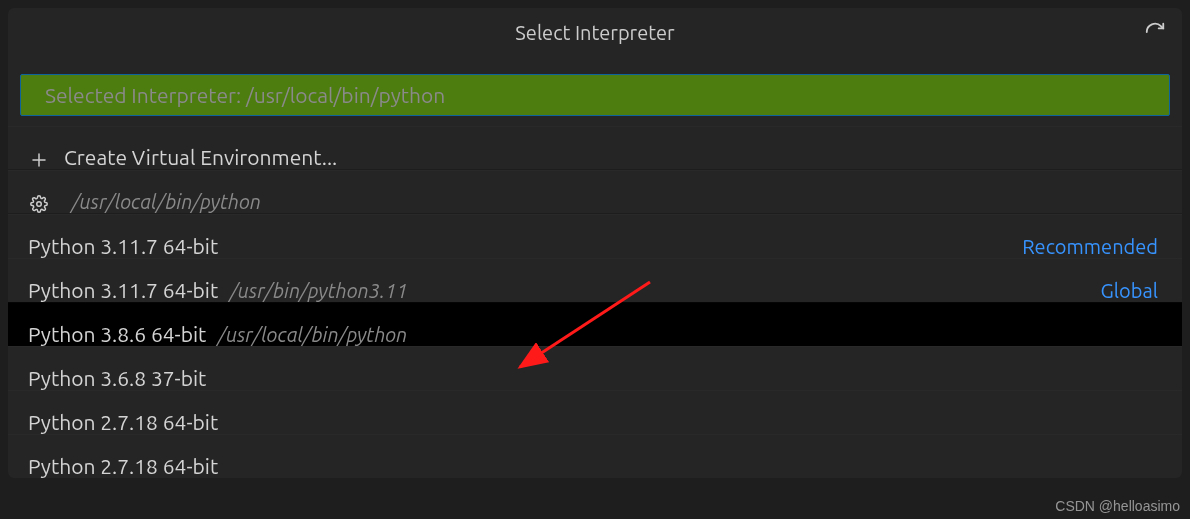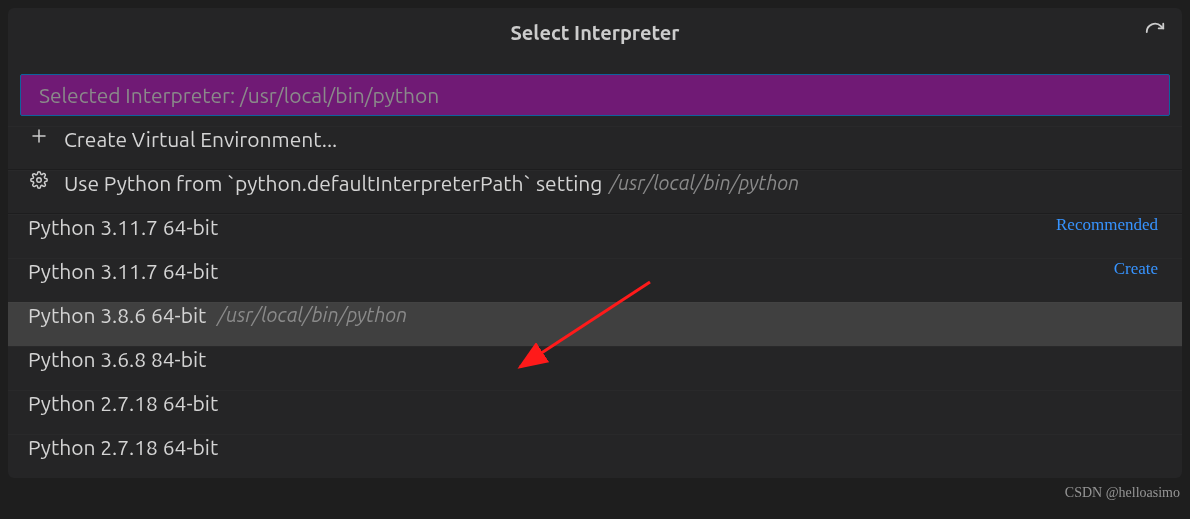--- a/index.html
+++ b/index.html
@@ -26,38 +26,37 @@
       display: flex;
       align-items: center;
       justify-content: center;
       height: 48px;
       position: relative;
       color: #cccccc;
       font-size: 20px;
     }
     .title-text {
       text-align: center;
-      font-weight: bold;
     }
     .refresh-icon {
       position: absolute;
       right: 16px;
       top: 50%;
       transform: translateY(-50%);
       color: #cccccc;
       display: flex;
       align-items: center;
       cursor: pointer;
     }
     .search-box {
       margin: 18px 12px 10px 12px;
       border: 1px solid #0e639c;
-      background: #701a75;
+      background: #4d7c0f;
       border-radius: 2px;
-      padding: 8px 18px;
+      padding: 8px 24px;
       display: flex;
       align-items: center;
     }
     .search-input {
       background: transparent;
       border: none;
       outline: none;
       color: #cccccc;
       font-size: 21px;
       width: 100%;
@@ -65,34 +64,34 @@
     }
     .search-input::placeholder {
       color: #8a8a8a;
     }
     .list {
       display: flex;
       flex-direction: column;
     }
     .list-item {
       display: flex;
-      align-items: flex-start;
+      align-items: flex-end;
       height: 44px;
       padding: 0 20px;
       color: #cccccc;
       font-size: 21px;
       cursor: pointer;
       border-top: 1px solid rgba(255,255,255,0.02);
       position: relative;
     }
     .list-item.action {
       border-bottom: 1px solid rgba(0,0,0,0.2);
     }
     .list-item.selected {
-      background: #404040;
+      background: #000000;
     }
     .item-icon {
       width: 22px;
       display: flex;
       align-items: center;
       justify-content: center;
       margin-right: 14px;
       color: #cccccc;
     }
     .item-label {
@@ -105,31 +104,30 @@
       font-size: 20px;
       white-space: nowrap;
       font-style: italic;
     }
     .item-path.inline {
       margin-left: 8px;
     }
     .item-badge {
       margin-left: auto;
       color: #3794ff;
-      font-size: 17px;
+      font-size: 20px;
       padding-right: 4px;
-      font-family: Liberation Serif, serif;
     }
     .watermark {
       position: absolute;
       right: 10px;
-      bottom: 18px;
+      bottom: 5px;
       color: #aaaaaa;
       font-size: 14px;
-      font-family: Liberation Serif, serif;
+      font-family: Liberation Sans, sans-serif;
       opacity: 0.85;
     }
     .arrow-annotation {
       position: absolute;
       left: 510px;
       top: 272px;
       pointer-events: none;
     }
   </style>
 </head>
@@ -163,41 +161,41 @@
     </div>
 
 
     <div class="list-item action">
       <span class="item-icon">
         <svg width="18" height="18" viewBox="0 0 24 24" fill="none" stroke="currentColor" stroke-width="2" stroke-linejoin="round" stroke-linecap="round">
             <circle cx="12" cy="12" r="3"></circle>
             <path d="M19.4 15a1.7 1.7 0 0 0 .3 1.8l.1.1a2 2 0 1 1-2.8 2.8l-.1-.1a1.7 1.7 0 0 0-1.8-.3 1.7 1.7 0 0 0-1 1.5V21a2 2 0 1 1-4 0v-.1a1.7 1.7 0 0 0-1-1.5 1.7 1.7 0 0 0-1.8.3l-.1.1a2 2 0 1 1-2.8-2.8l.1-.1a1.7 1.7 0 0 0 .3-1.8 1.7 1.7 0 0 0-1.5-1H3a2 2 0 1 1 0-4h.1a1.7 1.7 0 0 0 1.5-1 1.7 1.7 0 0 0-.3-1.8l-.1-.1a2 2 0 1 1 2.8-2.8l.1.1a1.7 1.7 0 0 0 1.8.3H9a1.7 1.7 0 0 0 1-1.5V3a2 2 0 1 1 4 0v.1a1.7 1.7 0 0 0 1 1.5 1.7 1.7 0 0 0 1.8-.3l.1-.1a2 2 0 1 1 2.8 2.8l-.1.1a1.7 1.7 0 0 0-.3 1.8V9a1.7 1.7 0 0 0 1.5 1H21a2 2 0 1 1 0 4h-.1a1.7 1.7 0 0 0-1.5 1z"></path>
           </svg>
       </span>
-      <span class="item-label">Use Python from `python.defaultInterpreterPath` setting</span>
       <span class="item-path inline">/usr/local/bin/python</span>
     </div>
 
     <div class="list-item">
       <span class="item-label">Python 3.11.7 64-bit</span>
       <span class="item-badge">Recommended</span>
     </div>
 
     <div class="list-item">
       <span class="item-label">Python 3.11.7 64-bit</span>
-      <span class="item-badge">Create</span>
+      <span class="item-path">/usr/bin/python3.11</span>
+      <span class="item-badge">Global</span>
     </div>
 
     <div class="list-item selected">
       <span class="item-label">Python 3.8.6 64-bit</span>
       <span class="item-path">/usr/local/bin/python</span>
     </div>
 
     <div class="list-item">
-      <span class="item-label">Python 3.6.8 84-bit</span>
+      <span class="item-label">Python 3.6.8 37-bit</span>
     </div>
 
     <div class="list-item">
       <span class="item-label">Python 2.7.18 64-bit</span>
     </div>
 
     <div class="list-item">
       <span class="item-label">Python 2.7.18 64-bit</span>
     </div>
 

